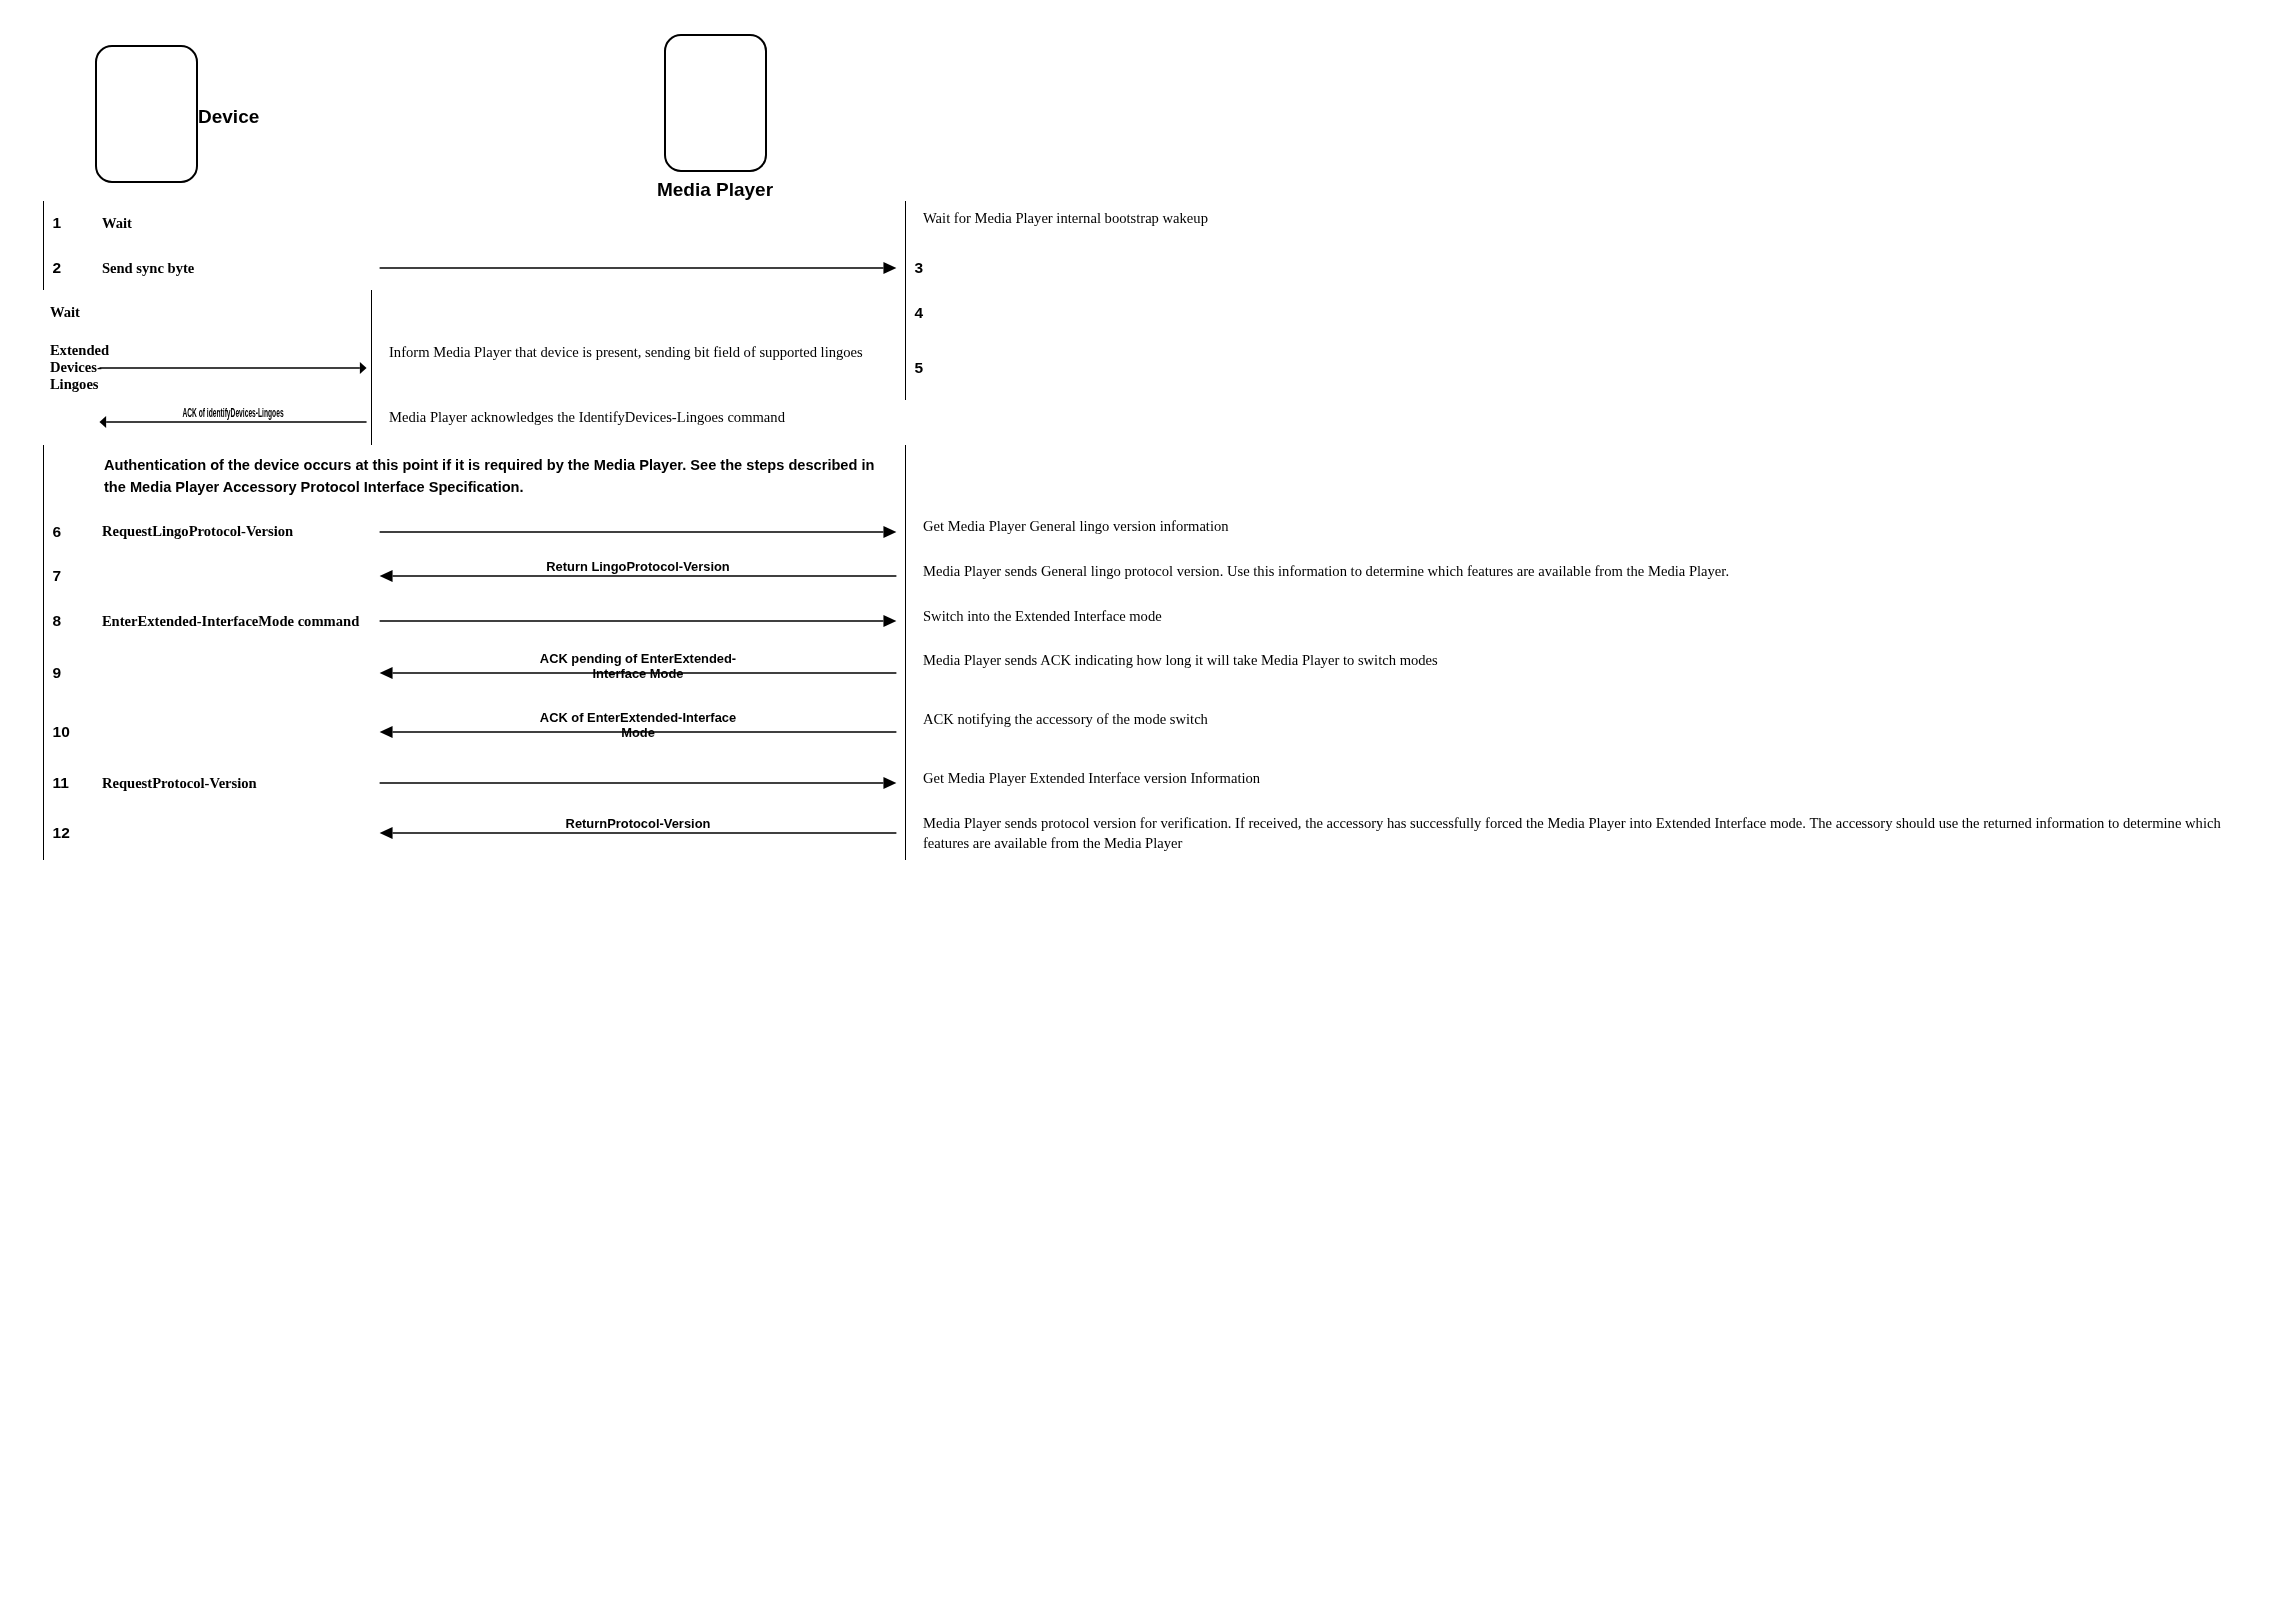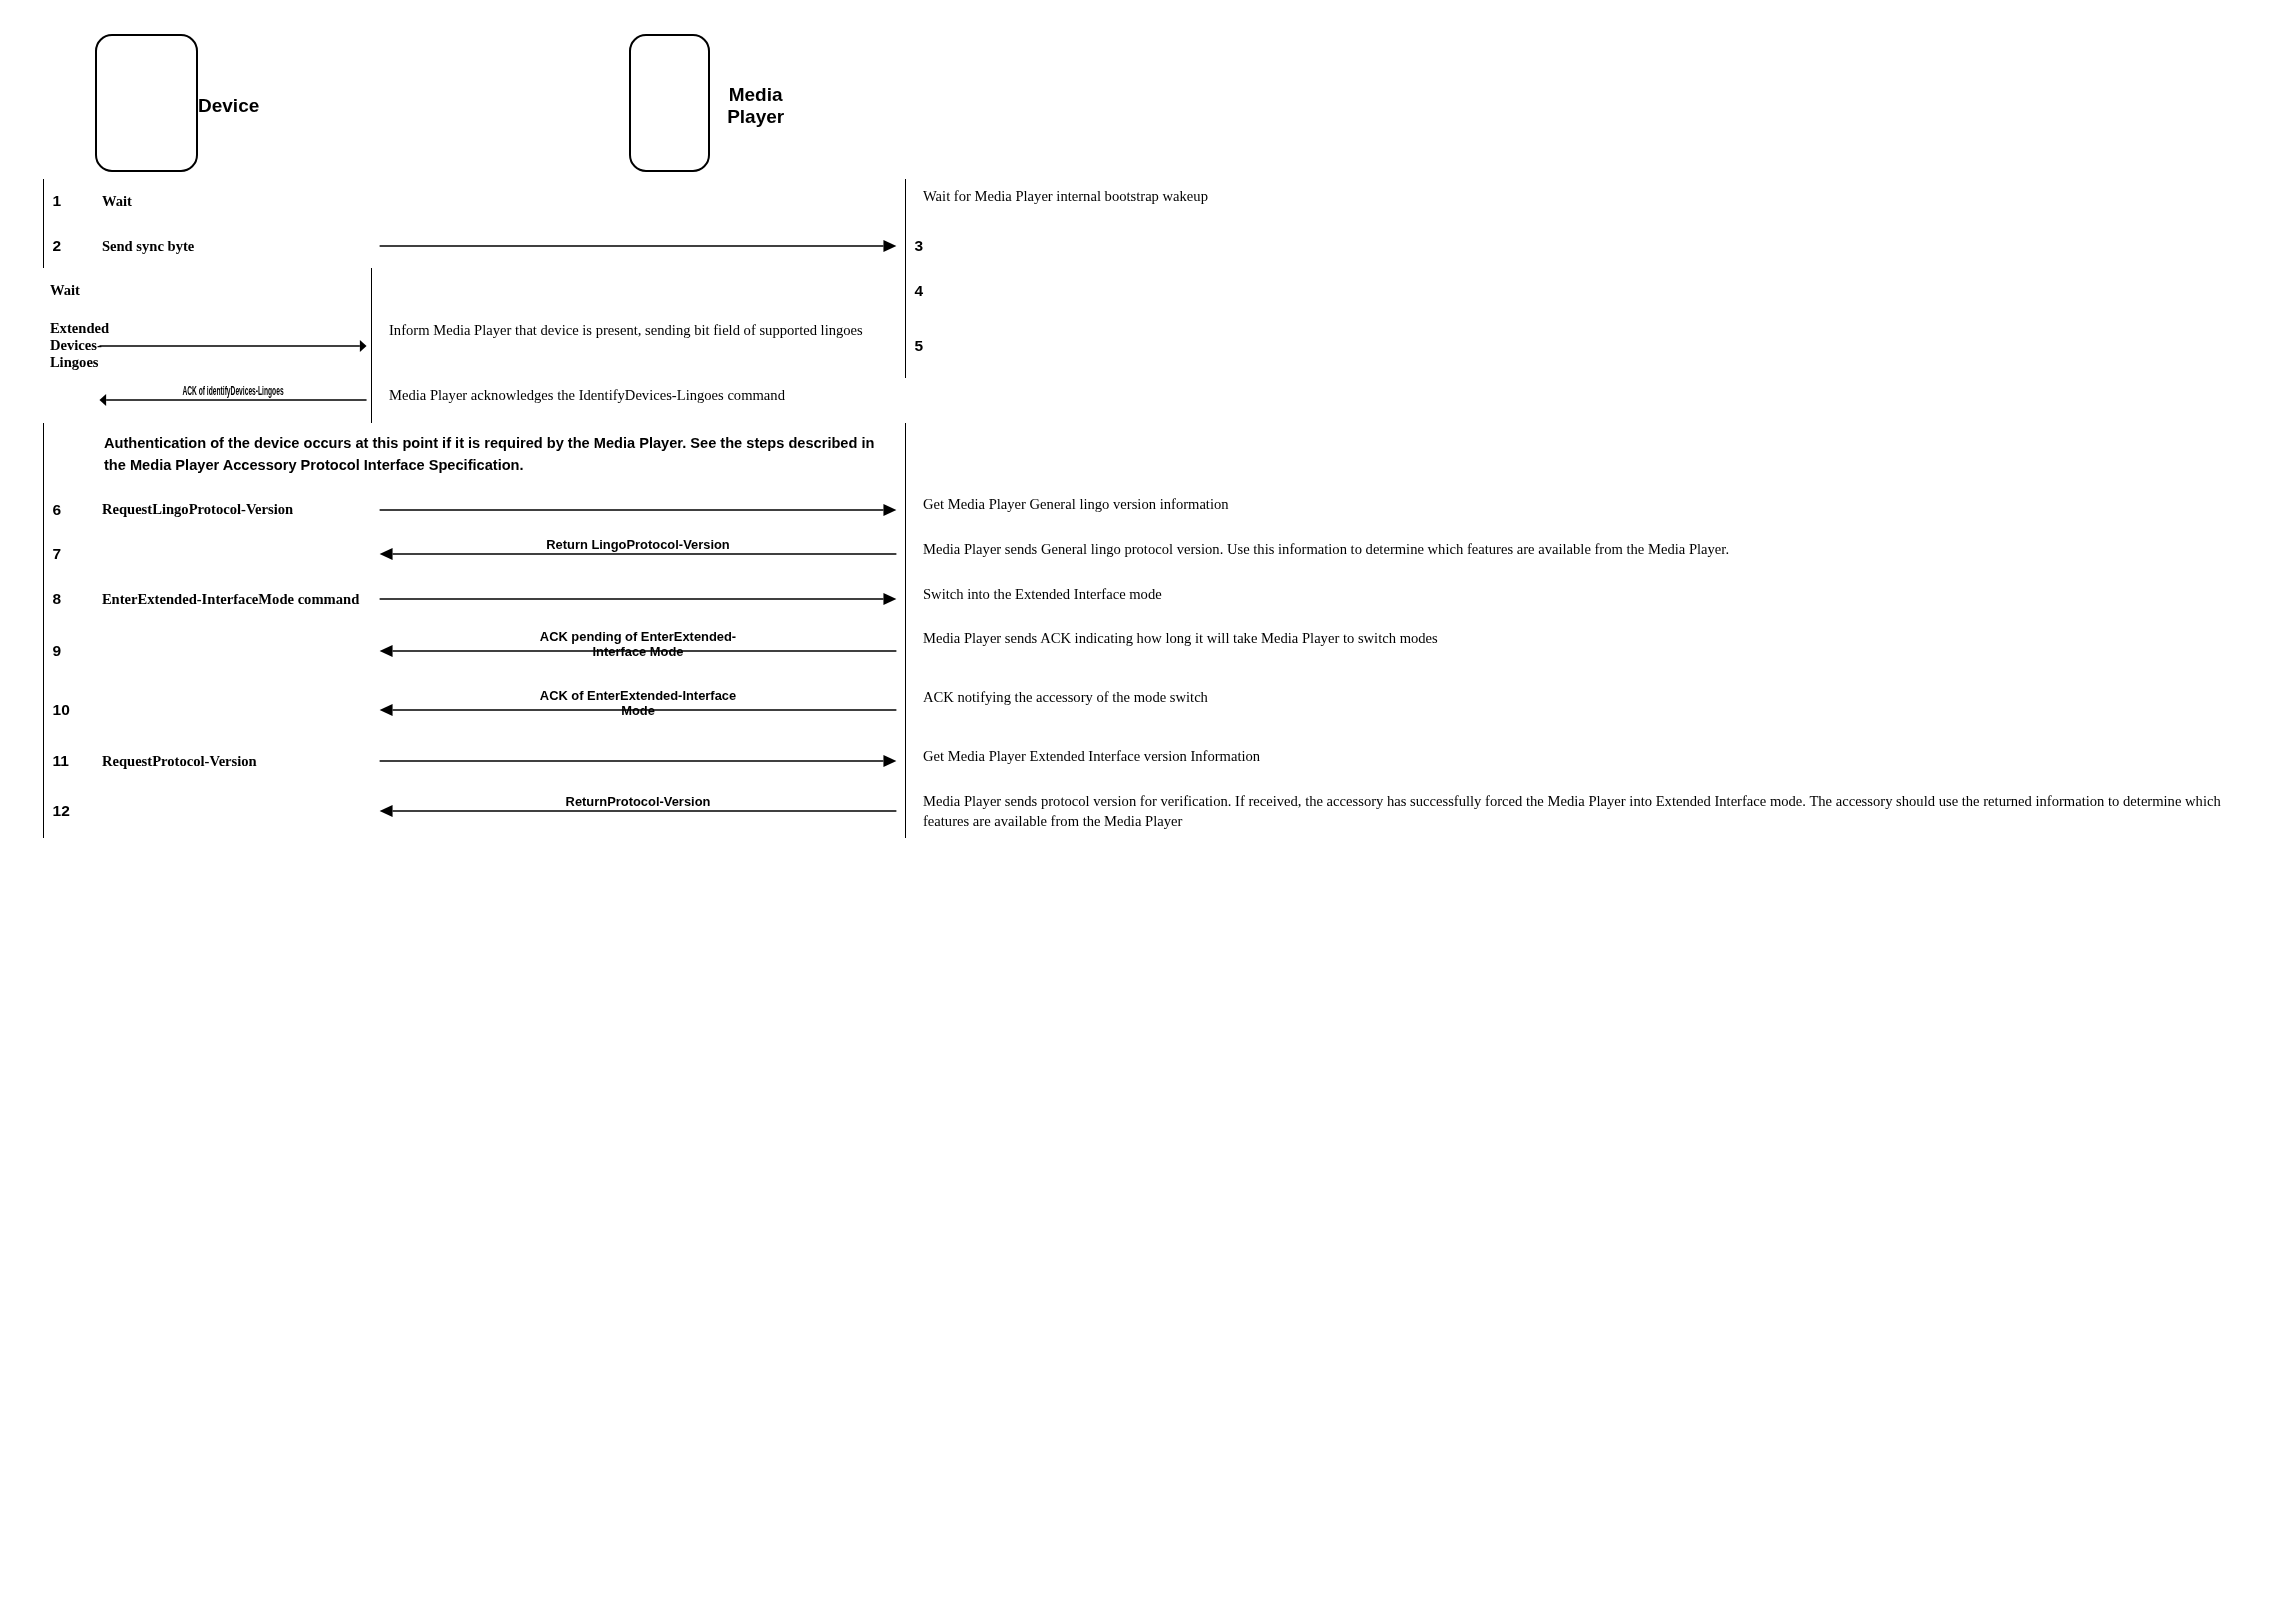--- a/index.html
+++ b/index.html
@@ -44,21 +44,21 @@
       width: 276px;
       display: flex;
       flex-direction: row;
       align-items: center;
       padding-right: 0;
     }
 
     .actor-mediaplayer {
       width: 172px;
       display: flex;
-      flex-direction: row;
+      flex-direction: column;
       align-items: center;
       margin-left: 258px;
     }
 
     
     .seq-grid {
       display: grid;
       grid-template-columns: 52px 276px 534px 1fr;
       position: relative;
     }

